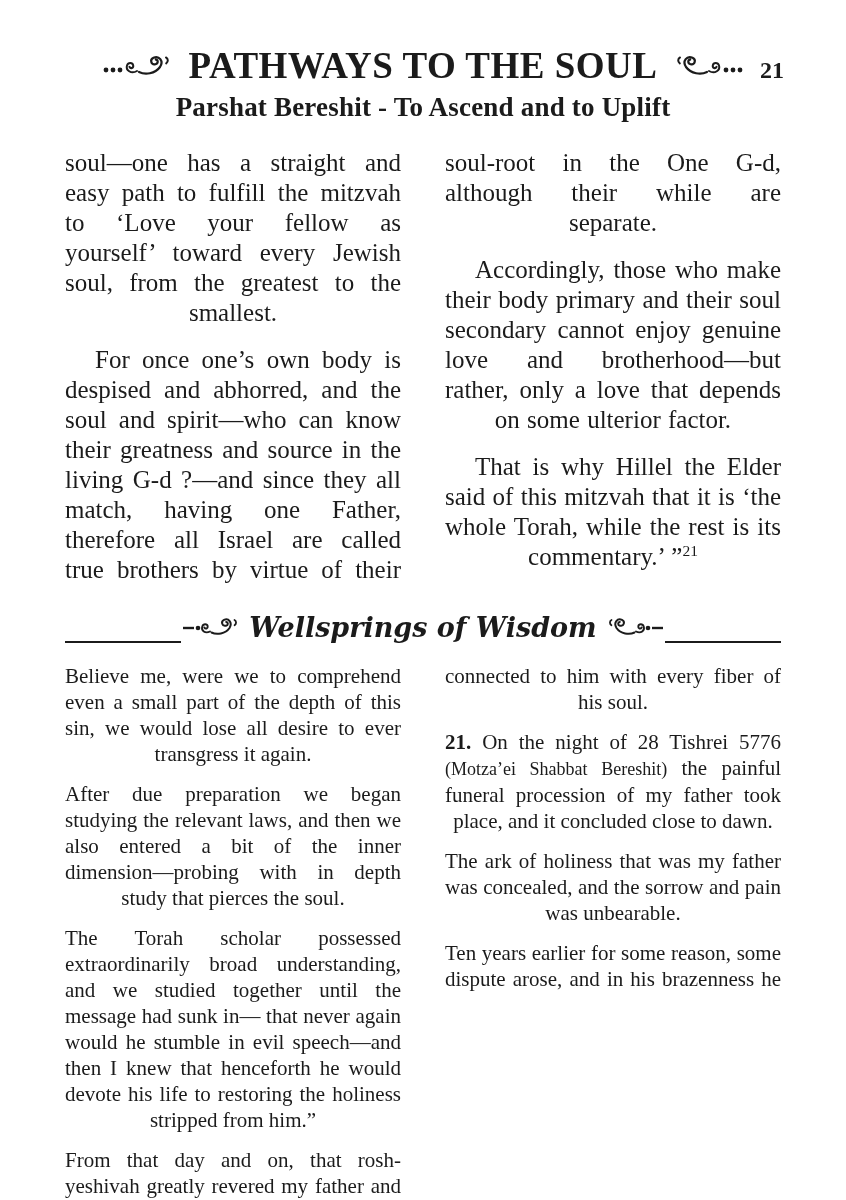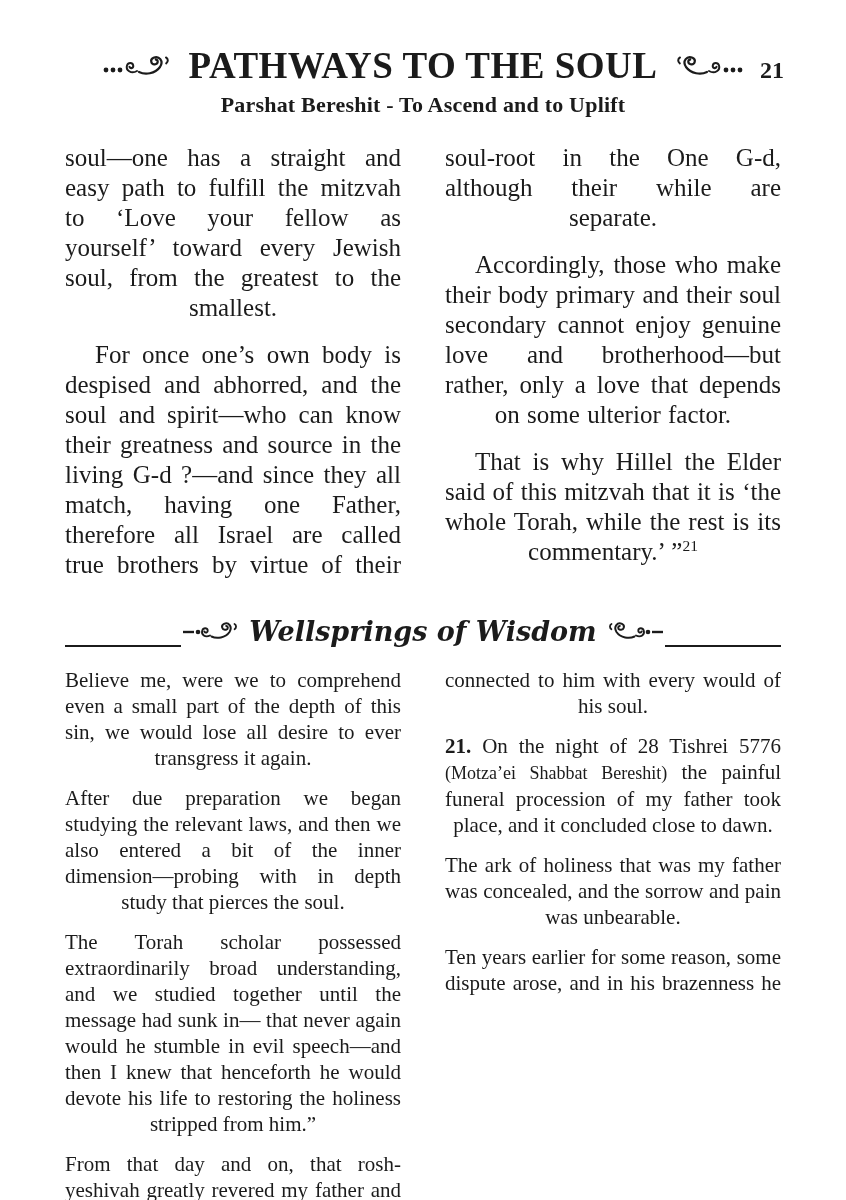--- a/index.html
+++ b/index.html
@@ -20,36 +20,36 @@
     font-size:37px;font-weight:bold;letter-spacing:.5px;
     white-space:nowrap;
   }
   .flourish{display:block;}
   .flourish.mirror{transform:scaleX(-1);}
   .page-number{
     position:absolute;top:57px;right:62px;
     font-size:24px;font-weight:bold;
   }
   .subtitle{
-    text-align:center;font-size:22px;font-weight:bold;
+    text-align:center;font-size:27px;font-weight:bold;
     margin-top:5px;letter-spacing:.2px;
   }
   
   .columns{display:flex;gap:44px;padding:0 65px;}
   .col{flex:1;min-width:0;}
   .columns p{
     margin:0 0 17px 0;
     text-align:justify;
     text-align-last:center;
   }
   .columns p.cont{text-align-last:justify;}
   .columns p.ind{text-indent:30px;}
   .main-section{margin-top:25px;}
   .main-section p{font-size:25px;line-height:30px;word-spacing:1px;}
-  .main-section p:last-child{margin-bottom:12px;}
+  .main-section p:last-child{margin-bottom:3px;}
   sup{font-size:62%;line-height:0;}
   
   .divider{
     display:flex;align-items:flex-end;
     margin:24px 65px 20px 65px;
   }
   .divider .rule{flex:1;height:2px;background:#1b1b1b;}
   .divider-title{
     font-family:"DejaVu Serif", serif;
     font-style:italic;font-weight:bold;
@@ -132,20 +132,20 @@
   </div>
 
   <div class="columns wells-section">
     <div class="col" id="wells-left">
         <p class="end">Believe me, were we to comprehend even a small part of the depth of this sin, we would lose all desire to ever transgress it again.</p>
         <p class="end">After due preparation we began studying the relevant laws, and then we also entered a bit of the inner dimension—probing with in depth study that pierces the soul.</p>
         <p class="end">The Torah scholar possessed extraordinarily broad understanding, and we studied together until the message had sunk in— that never again would he stumble in evil speech—and then I knew that henceforth he would devote his life to restoring the holiness stripped from him.”</p>
         <p class="cont">From that day and on, that rosh-yeshivah greatly revered my father and was</p>
       </div>
     <div class="col" id="wells-right">
-        <p class="end">connected to him with every would of his soul.</p>
+        <p class="end">connected to him with every fiber of his soul.</p>
         <p class="end"><span class="bnum">21.</span><span> On the night of 28 Tishrei 5776 </span><span class="small">(Motza’ei Shabbat Bereshit)</span><span> the painful funeral procession of my father took place, and it concluded close to dawn.</span></p>
         <p class="end">The ark of holiness that was my father was concealed, and the sorrow and pain was unbearable.</p>
         <p class="cont">Ten years earlier for some reason, some dispute arose, and in his brazenness he</p>
       </div>
   </div>
 
 </div>
 
 </body></html>

